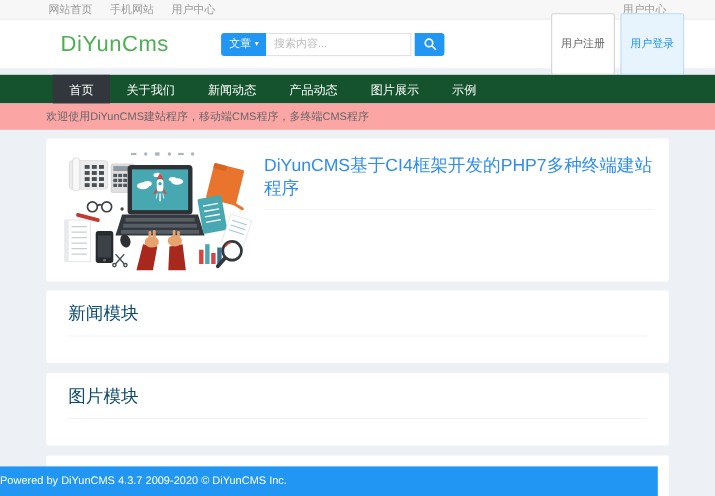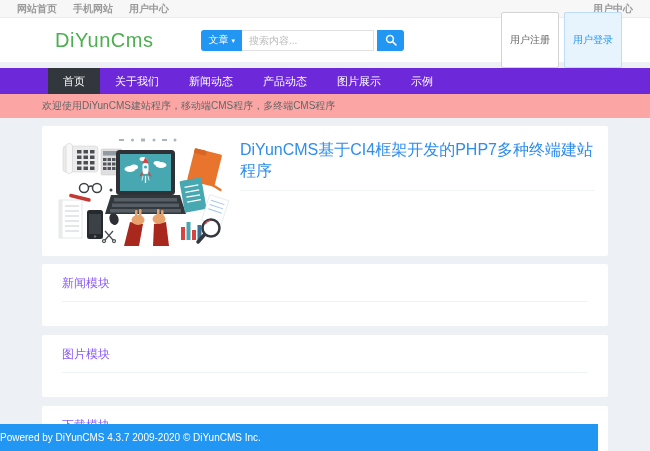--- a/index.html
+++ b/index.html
@@ -5,22 +5,21 @@
   * { margin:0; padding:0; box-sizing:border-box; }
   html,body { width:650px; height:451px; }
   body {
     font-family:"Liberation Sans","DejaVu Sans",sans-serif;
     background:#edf1f6; overflow:hidden; position:relative;
   }
   
   .topbar {
     height:18px; background:#f7f7f7; border-bottom:1px solid #ececec;
     display:flex; align-items:center; font-size:10px; color:#999;
-    padding:0 17px;
-    font-weight:bold;
+    padding:0 44px;
   }
   .topbar a { color:#999; text-decoration:none; margin-right:16px; cursor:pointer; }
   .topbar .tb-right { margin-left:auto; margin-right:0; }
   
   .header {
     height:44px; background:#ffffff; display:flex; align-items:center;
     padding:0 28px 0 55px;
   }
   .logo { font-size:20px; color:#4CAF50; letter-spacing:0.5px; cursor:pointer; }
   .search-group { display:flex; align-items:stretch; height:21px; margin-left:48px; }
@@ -43,21 +42,21 @@
   .header-actions { margin-left:auto; display:flex; gap:5px; }
   .btn-register {
     font-size:10px; color:#666; background:#fff; border:1px solid #d4d4d4;
     border-radius:2px; padding:20px 8px; cursor:pointer;
   }
   .btn-login {
     font-size:10px; color:#2196F3; background:#e7f3fd; border:1px solid #bcdcf7;
     border-radius:2px; padding:3px 8px; cursor:pointer;font-family:Liberation Mono, monospace;
   }
   
-  .nav { height:26px; background:#6d28d9; display:flex; align-items:stretch;
+  .nav { height:26px; background:#14532d; display:flex; align-items:stretch;
          padding-left:48px; margin-top:6px; }
   .nav-item {
     color:#fff; font-size:11px; display:flex; align-items:center;
     padding:0 15px; cursor:pointer; text-decoration:none;
   }
   .nav-item.active { background:#32373d; }
   
   .welcome { background:#fca5a5; height:24px; display:flex; align-items:center;
              padding:0 42px; font-size:10px; color:#666; }
   
@@ -65,21 +64,21 @@
   .card { background:#fff; border-radius:2px; }
   .hero-card { height:130px; display:flex; padding:10px 13px; margin-bottom:8px; }
   .hero-img { width:175px; height:110px; flex:0 0 auto; cursor:pointer; background:#fff; }
   .hero-body { flex:1; padding:4px 0 0 10px; }
   .hero-title {
     color:#2e8ded; font-size:16px; cursor:pointer;
     padding-bottom:8px; border-bottom:1px solid #f2f4f6;
   }
   .section-card { margin-bottom:9px; padding:11px 20px 14px 20px; }
   .section-title {
-    color:#8b5cf6; font-size:12px; padding-bottom:9px;
+    color:#0c4a6e; font-size:16px; padding-bottom:9px;
     border-bottom:1px solid #f0f3f6;
   }
   .section-body { height:10px; }
   
   .footer {
     position:absolute; left:0; bottom:0; width:598px; height:27px;
     background:#2196F3; color:#fff; font-size:10px;
     display:flex; align-items:center; justify-content:flex-start;
   }
 </style>

